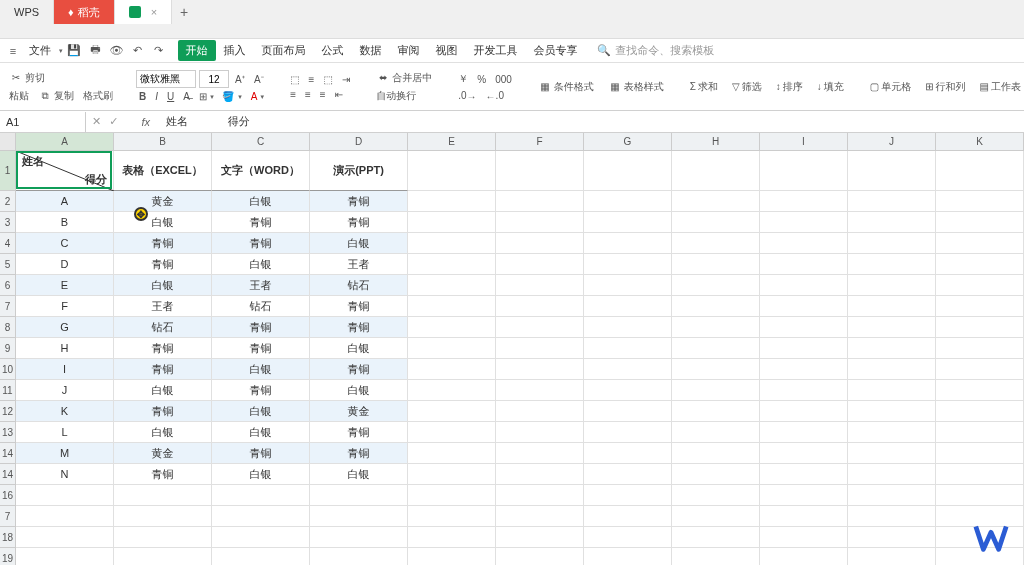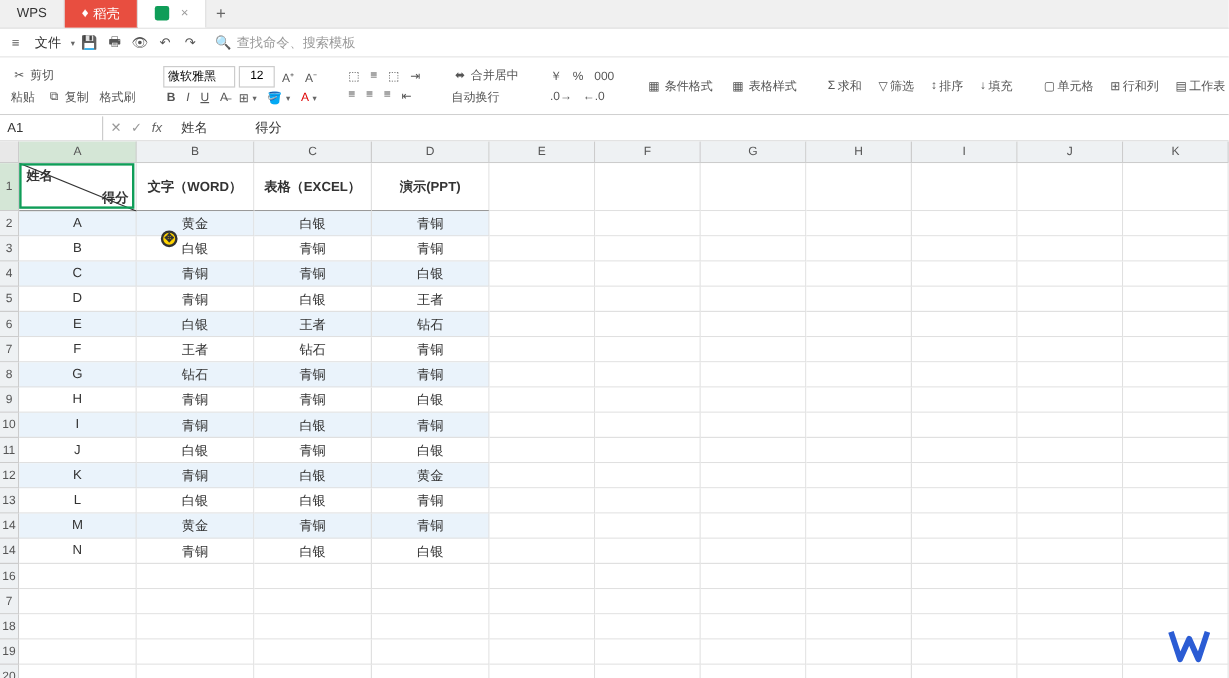--- a/index.html
+++ b/index.html
@@ -1,18 +1,18 @@
 <!DOCTYPE html>
 <html><head>
 <meta charset="utf-8">
 <style>
 * { margin: 0; padding: 0; box-sizing: border-box; font-family: "Microsoft YaHei", sans-serif; }
 body { background: #fff; font-size: 11px; color: #333; overflow: hidden; width: 1024px; height: 565px; position: relative; }
 
-.title-tabs { height: 24px; background: #f0f0f0; display: flex; align-items: flex-end; border-bottom: 1px solid #ddd; }
+.title-tabs { height: 39px; background: #f0f0f0; display: flex; align-items: flex-start; border-bottom: 1px solid #ddd; }
 .title-tab { height: 24px; padding: 0 14px; display: flex; align-items: center; gap: 4px; font-size: 11px; border-right: 1px solid #ddd; cursor: pointer; }
 .title-tab.active { background: #fff; }
 .title-tab.orange { background: #e84e40; color: #fff; }
 .tab-icon-green { width: 12px; height: 12px; background: #0f9d58; border-radius: 2px; display: inline-block; }
 .tab-add { width: 24px; height: 24px; display: flex; align-items: center; justify-content: center; cursor: pointer; font-size: 14px; color: #666; }
 
 .menu-bar { height: 24px; background: #fff; display: flex; align-items: center; padding: 0 4px; gap: 2px; border-bottom: 1px solid #e0e0e0; }
 .menu-left { display: flex; align-items: center; gap: 3px; }
 .menu-icon-btn { width: 18px; height: 18px; display: flex; align-items: center; justify-content: center; color: #555; cursor: pointer; }
 .menu-tabs { display: flex; margin-left: 8px; }
@@ -25,21 +25,21 @@
 .ribbon-row { display: flex; align-items: center; gap: 3px; }
 .ribbon-btn { display: flex; align-items: center; gap: 2px; padding: 1px 3px; cursor: pointer; white-space: nowrap; }
 .ribbon-ico { width: 14px; height: 14px; display: inline-flex; align-items: center; justify-content: center; }
 .ribbon-sep { width: 1px; height: 36px; background: #ddd; margin: 0 2px; }
 .font-input { width: 60px; height: 18px; border: 1px solid #ccc; font-size: 10px; padding: 0 3px; }
 .size-input { width: 30px; height: 18px; border: 1px solid #ccc; font-size: 10px; text-align: center; }
 
 .formula-bar { height: 22px; display: flex; align-items: center; border-bottom: 1px solid #d0d0d0; background: #fff; }
 .name-box { width: 86px; height: 20px; border-right: 1px solid #ccc; padding: 0 6px; display: flex; align-items: center; font-size: 11px; }
 .fx-area { display: flex; align-items: center; padding: 0 6px; gap: 8px; font-size: 11px; }
-.fx-label { font-style: italic; color: #666; }
+.fx-label { font-style: italic; color: #666; margin-left: 15px; }
 .fx-text { margin-left: 8px; }
 
 .grid-area { position: relative; background: #fff; }
 .col-headers { display: flex; height: 18px; background: #f0f0f0; border-bottom: 1px solid #ccc; }
 .corner { width: 22px; border-right: 1px solid #ccc; background: #e8e8e8; }
 .col-header { border-right: 1px solid #ccc; display: flex; align-items: center; justify-content: center; font-size: 10px; color: #555; background: #eef1f3; }
 .col-header.sel { background: #d4e6d6; }
 
 .grid-body { display: flex; }
 .row-headers { width: 22px; display: flex; flex-direction: column; }
@@ -90,20 +90,31 @@
   <div class="menu-left">
     <span class="menu-icon-btn">≡</span>
     <span style="padding:0 4px">文件</span>
     <span class="arrow-down">▾</span>
     <span class="menu-icon-btn">💾</span>
     <span class="menu-icon-btn">🖶</span>
     <span class="menu-icon-btn">👁</span>
     <span class="menu-icon-btn">↶</span>
     <span class="menu-icon-btn">↷</span>
   </div>
+  <div class="menu-tabs" id="menu-tabs">
+      <div class="menu-tab active">开始</div>
+      <div class="menu-tab">插入</div>
+      <div class="menu-tab">页面布局</div>
+      <div class="menu-tab">公式</div>
+      <div class="menu-tab">数据</div>
+      <div class="menu-tab">审阅</div>
+      <div class="menu-tab">视图</div>
+      <div class="menu-tab">开发工具</div>
+      <div class="menu-tab">会员专享</div>
+    </div>
   <div class="menu-search">
     <span>🔍</span>
     <span>查找命令、搜索模板</span>
   </div>
 </div>
 
 <div class="ribbon">
   <div class="ribbon-group">
     <div class="ribbon-row">
       <span class="ribbon-btn">
@@ -290,22 +301,22 @@
     <div class="cells" id="cells">
 
     <div class="cell-row tall">
           <div class="cell header-cell diag-cell" style="width: 98px;">
             <svg width="98" height="40">
               <line x1="0" y1="0" x2="98" y2="40" stroke="#333" stroke-width="1"></line>
             </svg>
             <span class="diag-label-tl">姓名</span>
             <span class="diag-label-br">得分</span>
           </div>
+          <div class="cell header-cell" style="width: 98px;">表格（EXCEL）</div>
           <div class="cell header-cell" style="width: 98px;">文字（WORD）</div>
-          <div class="cell header-cell" style="width: 98px;">表格（EXCEL）</div>
           <div class="cell header-cell" style="width: 98px;">演示(PPT)</div>
           <div class="cell" style="width: 88px;"></div>
           <div class="cell" style="width: 88px;"></div>
           <div class="cell" style="width: 88px;"></div>
           <div class="cell" style="width: 88px;"></div>
           <div class="cell" style="width: 88px;"></div>
           <div class="cell" style="width: 88px;"></div>
           <div class="cell" style="width: 88px;"></div>
         </div>
         <div class="cell-row">

